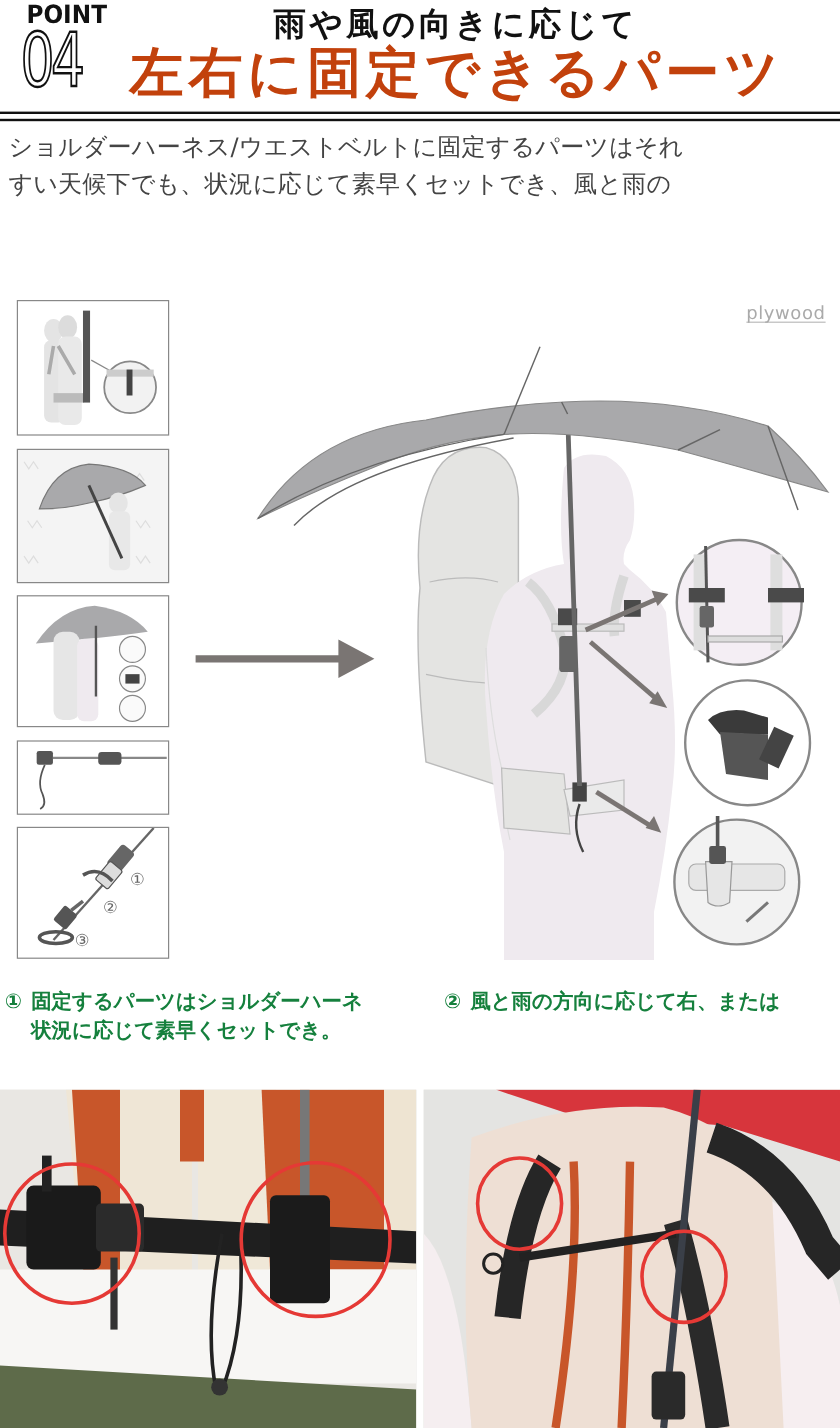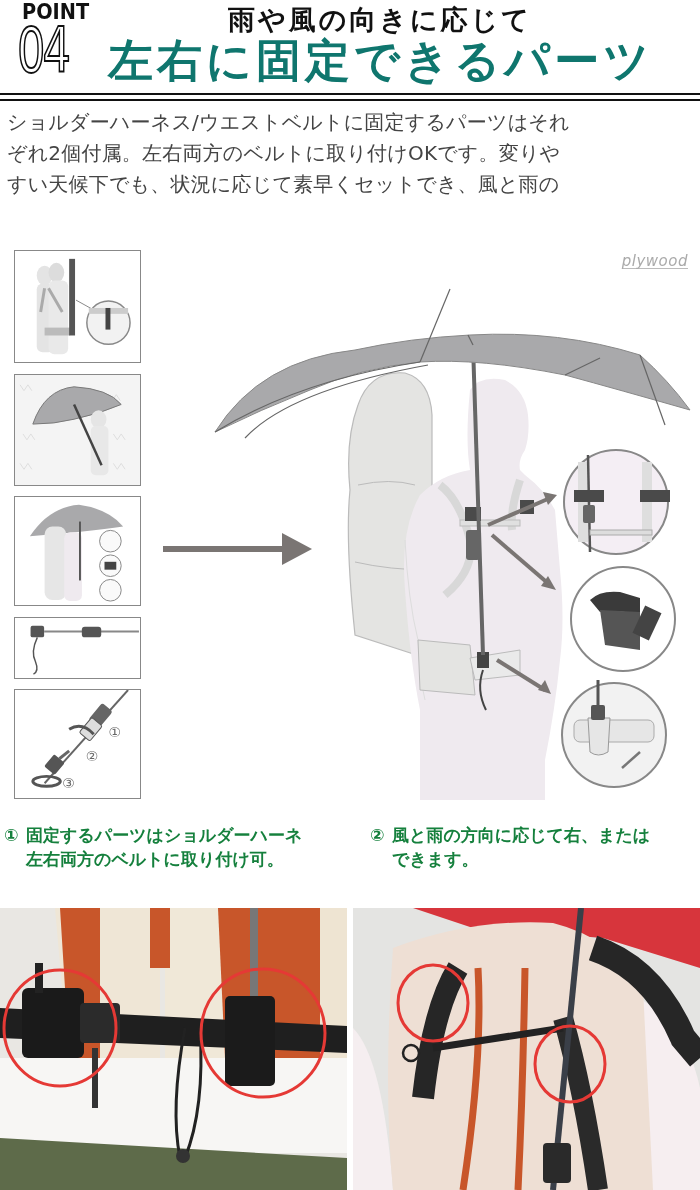--- a/index.html
+++ b/index.html
@@ -4,32 +4,32 @@
   <style>
     * { margin: 0; padding: 0; box-sizing: border-box; }
     html, body { width: 700px; height: 1190px; background: #ffffff; overflow: hidden; }
     body { position: relative; font-family: "DejaVu Sans", "Liberation Sans", sans-serif; color: #111; }
 
     
     .header { position: absolute; left: 0; top: 0; width: 660px; height: 92px; }
     .point-label { position: absolute; left: 22px; top: 0px; font-family: "DejaVu Sans", sans-serif; font-weight: bold; font-size: 21px; letter-spacing: 0px; color: #111; transform: scaleX(0.92); transform-origin: left top; }
     .point-num { position: absolute; left: 17px; top: 20px; font-family: "DejaVu Sans", sans-serif; font-size: 62px; line-height: 62px; color: #fff; -webkit-text-stroke: 2px #111; letter-spacing: -4px; transform: scaleX(0.72); transform-origin: left top; font-weight: normal; }
     .title-sub { position: absolute; left: 228px; top: 2px; font-size: 27px; font-weight: bold; letter-spacing: 3px; color: #111; white-space: nowrap; }
-    .title-main { position: absolute; left: 108px; top: 34px; font-size: 45px; font-weight: bold; letter-spacing: 4px; color: #0f766e; white-space: nowrap; line-height: 54px; }
+    .title-main { position: absolute; left: 108px; top: 34px; font-size: 45px; font-weight: bold; letter-spacing: 4px; color: #c2410c; white-space: nowrap; line-height: 54px; }
     .rule-1 { position: absolute; left: 0; top: 93px; width: 700px; height: 2px; background: #111; }
     .rule-2 { position: absolute; left: 0; top: 99px; width: 700px; height: 2px; background: #111; }
 
     
     .intro { position: absolute; left: 7px; top: 107px; width: 690px; font-size: 20px; line-height: 31px; color: #444; letter-spacing: 0.2px; }
 
     
     .illus { position: absolute; left: 0; top: 240px; width: 700px; height: 572px; }
     .thumb { position: absolute; left: 14px; width: 127px; border: 1.5px solid #888; background: #fff; overflow: hidden; }
     .thumb svg { display: block; width: 100%; height: 100%; }
-    .watermark { position: absolute; right: 12px; top: 14px; font-size: 15px; color: #aaa; letter-spacing: 0.5px; font-style: italic; border-bottom: 1.5px solid #bbb; line-height: 14px; }
+    .watermark { position: absolute; right: 12px; top: 14px; font-size: 15px; color: #aaa; letter-spacing: 0.5px; border-bottom: 1.5px solid #bbb; line-height: 14px; }
     .main-svg { position: absolute; left: 150px; top: 0; width: 550px; height: 572px; }
 
     
     .cap { position: absolute; top: 823px; font-size: 17px; line-height: 24px; font-weight: bold; color: #15803d; }
     .cap-1 { left: 4px; width: 345px; }
     .cap-2 { left: 370px; width: 330px; }
     .cap .num { display: inline-block; width: 22px; }
     .cap .line { display: block; white-space: nowrap; }
     .cap .indent { padding-left: 22px; }
 
@@ -46,21 +46,20 @@
   <div class="point-label">POINT</div>
   <div class="point-num">04</div>
   <div class="title-sub">雨や風の向きに応じて</div>
   <div class="title-main">左右に固定できるパーツ</div>
 </div>
 <div class="rule-1"></div>
 <div class="rule-2"></div>
 
 <div class="intro">
   <div>ショルダーハーネス/ウエストベルトに固定するパーツはそれ</div>
-  <div>ぞれ2個付属。左右両方のベルトに取り付けOKです。変りや</div>
   <div>すい天候下でも、状況に応じて素早くセットでき、風と雨の</div>
 </div>
 
 <div class="illus">
 
   <div class="thumb" style="top:10px;height:113px;">
     <svg viewBox="0 0 127 113">
       <ellipse cx="30" cy="25" rx="8" ry="10" fill="#e4e4e4"></ellipse>
       <rect x="22" y="33" width="18" height="70" rx="6" fill="#e4e4e4"></rect>
       <ellipse cx="42" cy="22" rx="8" ry="10" fill="#dcdcdc"></ellipse>
@@ -198,25 +197,24 @@
       <rect x="591" y="465" width="14" height="15" rx="2" fill="#555"></rect>
       <line x1="622" y1="528" x2="640" y2="512" stroke="#777" stroke-width="2.5"></line>
     </g>
   </svg>
 
   <div class="watermark">plywood</div>
 </div>
 
 <div class="cap cap-1">
   <span class="line"><span class="num">①</span><span>固定するパーツはショルダーハーネ</span></span>
-  <span class="line indent">左右両方のベルトに取り付け可。</span>
+  <span class="line indent">状況に応じて素早くセットでき。</span>
 </div>
 <div class="cap cap-2">
   <span class="line"><span class="num">②</span><span>風と雨の方向に応じて右、または</span></span>
-  <span class="line indent">できます。</span>
 </div>
 
 <div class="photo photo-1">
   <svg viewBox="0 0 347 282" preserveAspectRatio="none">
     <rect x="0" y="0" width="347" height="282" fill="#e9e7e3"></rect>
 
     <path d="M55 0 L160 0 L160 180 L70 170 Z" fill="#efe6d6"></path>
     <path d="M165 0 L230 0 L225 160 L165 170 Z" fill="#f0e8d8"></path>
     <path d="M290 0 L347 0 L347 160 L290 150 Z" fill="#eee4d2"></path>
 

